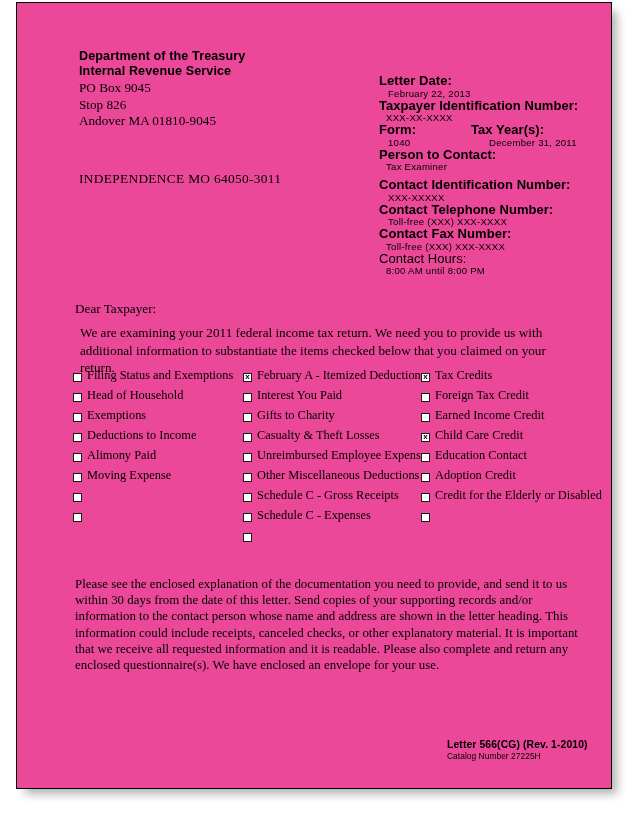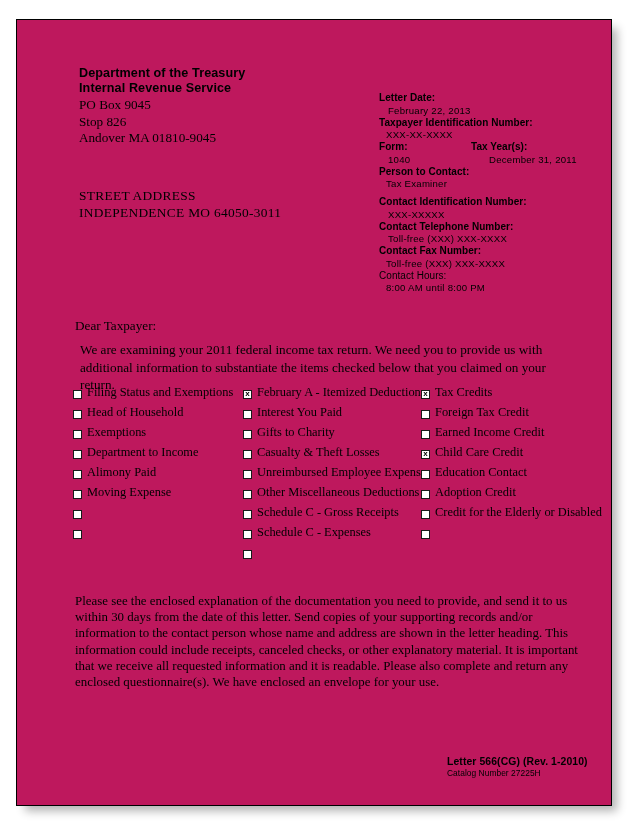--- a/index.html
+++ b/index.html
@@ -12,24 +12,24 @@
     height: 822px;
     position: relative;
     font-family: "Liberation Serif", serif;
     overflow: hidden;
   }
 
   
   #page-sheet {
     position: absolute;
     left: 16px;
-    top: 19px;
+    top: 2px;
     width: 596px;
     height: 787px;
-    background: #be185d;
+    background: #ec4899;
     border: 1.5px solid #000000;
     box-sizing: border-box;
     box-shadow: 7px 7px 9px -2px rgba(0,0,0,0.30);
   }
 
   .page-inner {
     position: absolute;
     inset: 0;
   }
 
@@ -72,21 +72,21 @@
   .meta {
     position: absolute;
     font-family: "Liberation Sans", sans-serif;
     color: #000;
   }
   .meta-a { left: 362px; top: 72px; }
   .meta-b { left: 362px; top: 176px; }
 
   .meta .lbl {
     font-weight: bold;
-    font-size: 10px;
+    font-size: 13px;
     line-height: 11.6px;
     letter-spacing: 0.05px;
     white-space: nowrap;
   }
   .meta .lbl.thin {
     font-weight: normal;
   }
   .meta .val {
     font-size: 9.6px;
     line-height: 13px;
@@ -219,21 +219,20 @@
       <div class="agency">Department of the Treasury</div>
       <div class="agency">Internal Revenue Service</div>
       <div class="addr-block">
         <div class="addr-line">PO Box 9045</div>
         <div class="addr-line">Stop 826</div>
         <div class="addr-line">Andover  MA   01810-9045</div>
       </div>
     </div>
 
     <div class="recipient">
-      <div>STREET ADDRESS</div>
       <div>INDEPENDENCE  MO  64050-3011</div>
     </div>
 
     <div class="meta meta-a">
       <div class="lbl">Letter Date:</div>
       <div class="val">February 22, 2013</div>
 
       <div class="lbl">Taxpayer Identification Number:</div>
       <div class="val indent-sm">XXX-XX-XXXX</div>
 
@@ -276,21 +275,21 @@
           <div class="cb-item">
             <span class="cb-box"></span>
             <span class="cb-label">Head of Household</span>
           </div>
           <div class="cb-item">
             <span class="cb-box"></span>
             <span class="cb-label">Exemptions</span>
           </div>
           <div class="cb-item">
             <span class="cb-box"></span>
-            <span class="cb-label">Department to Income</span>
+            <span class="cb-label">Deductions to Income</span>
           </div>
           <div class="cb-item">
             <span class="cb-box"></span>
             <span class="cb-label">Alimony Paid</span>
           </div>
           <div class="cb-item">
             <span class="cb-box"></span>
             <span class="cb-label">Moving Expense</span>
           </div>
           <div class="cb-item">

